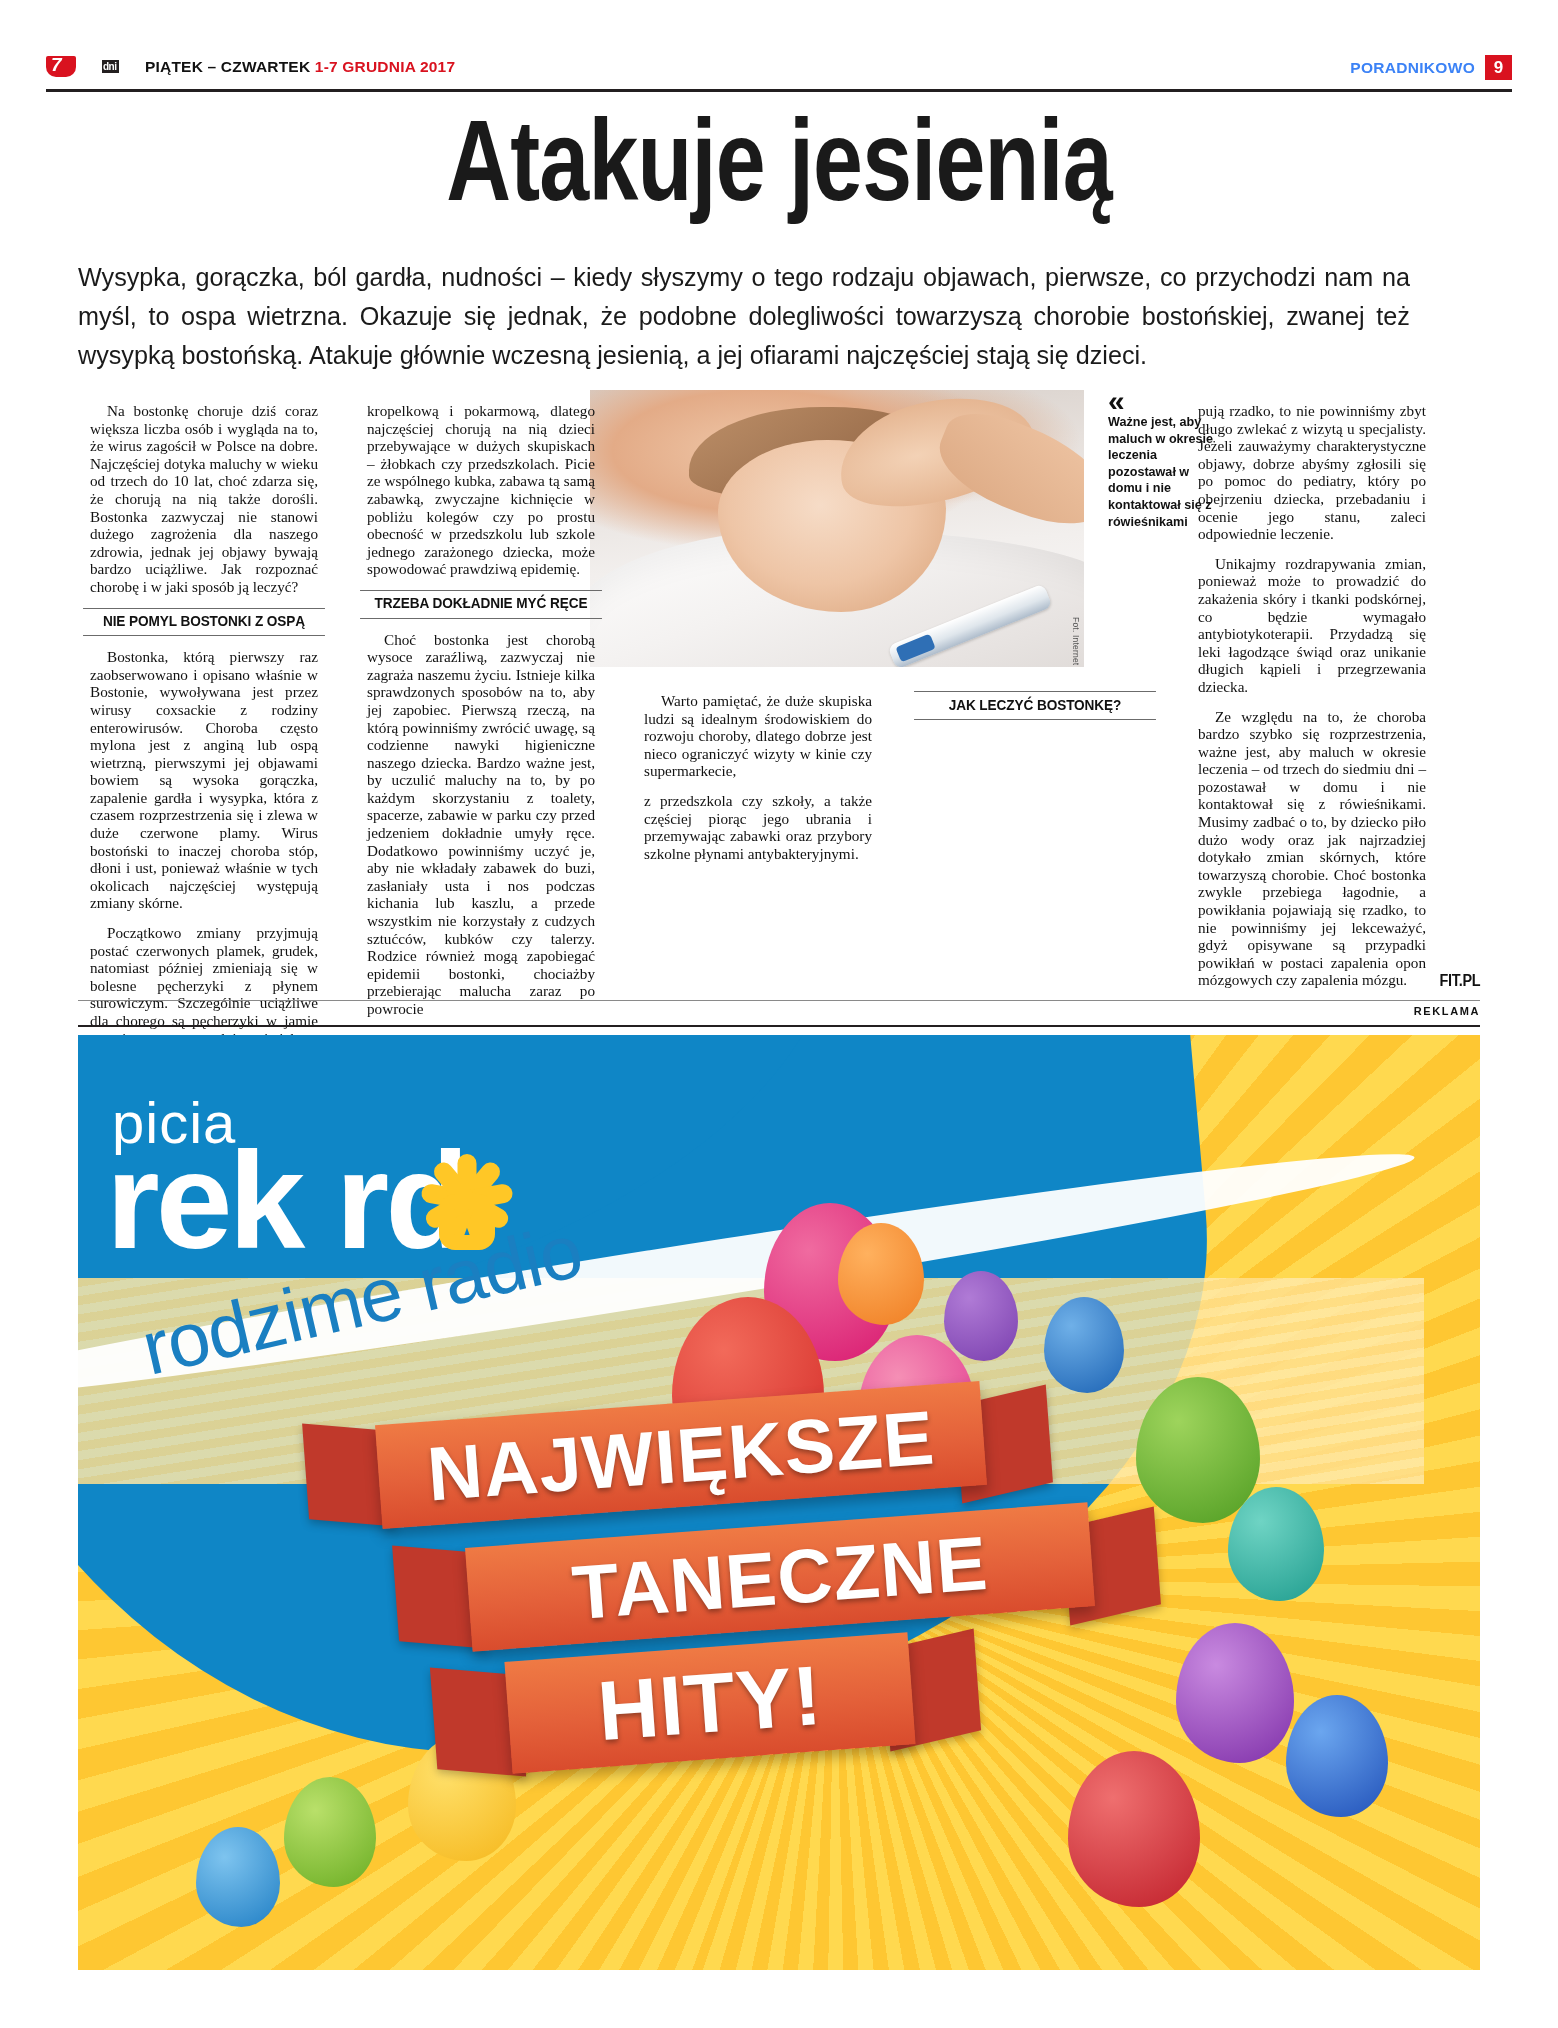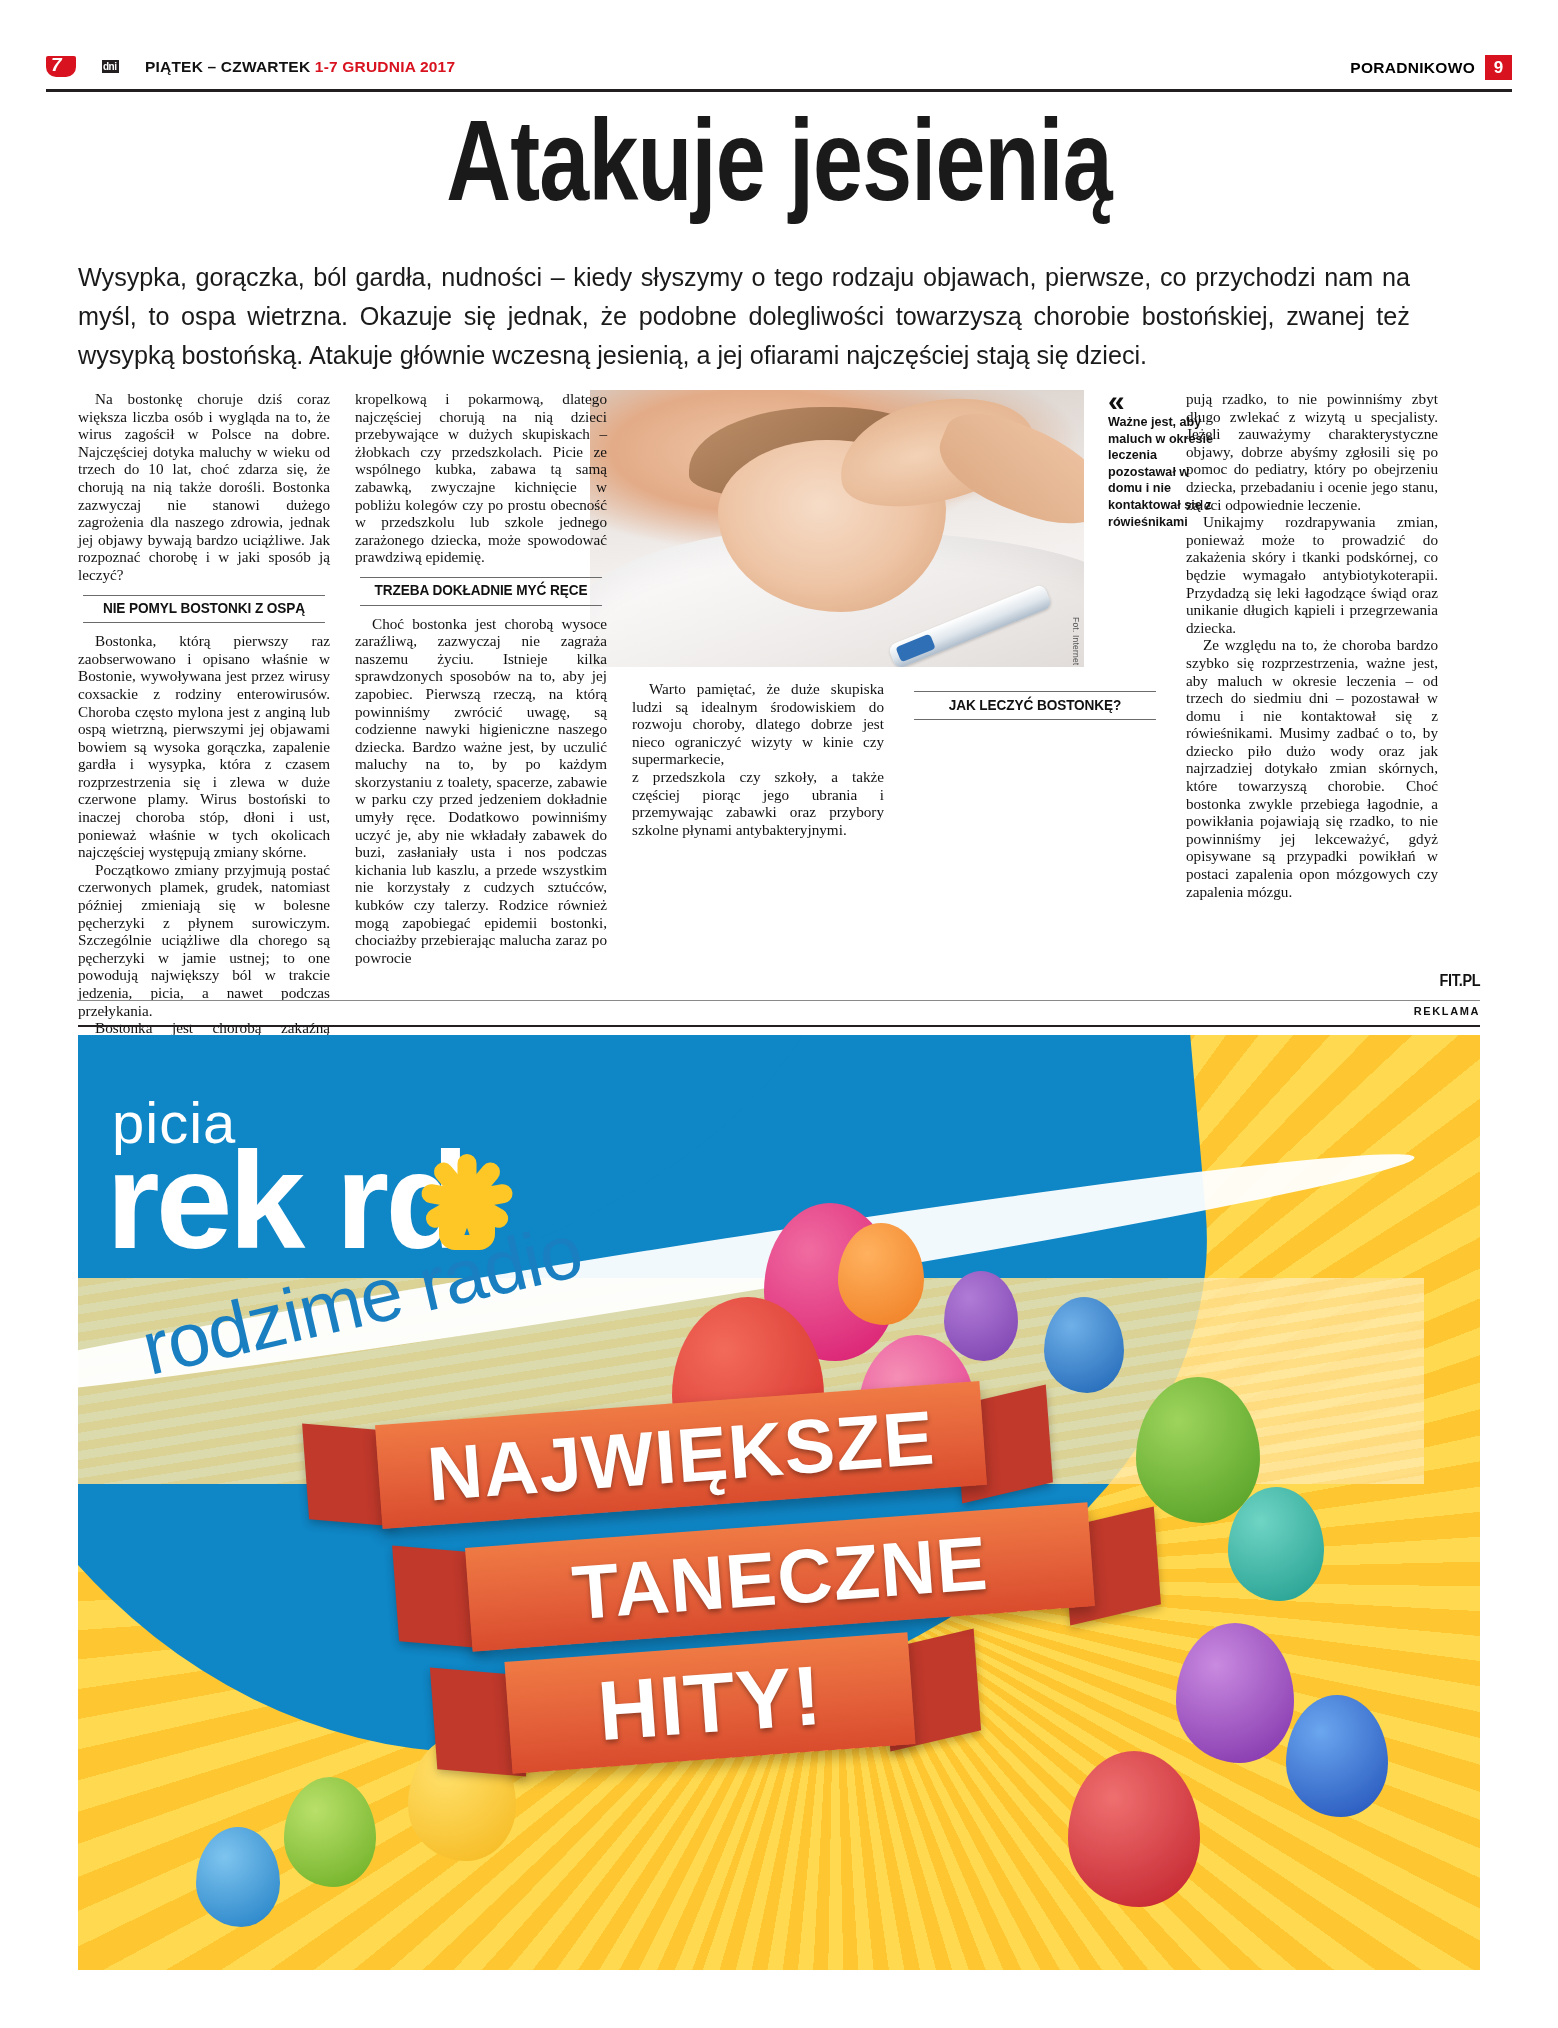--- a/index.html
+++ b/index.html
@@ -31,21 +31,21 @@
     font-family:"Liberation Sans",sans-serif;font-weight:bold;font-size:10px;line-height:13px;
     letter-spacing:-.5px;
   }
   .mast-date{
     font-family:"Liberation Sans",sans-serif;font-weight:bold;font-size:15.5px;
     color:#111;letter-spacing:.2px;white-space:nowrap;
   }
   .mast-date .red{color:#d9121f;}
   .mast-right{position:absolute;right:0;top:-1px;display:flex;align-items:center;gap:10px;}
   .mast-section{
-    font-family:"Liberation Sans",sans-serif;font-weight:bold;font-size:15.5px;color:#000000;
+    font-family:"Liberation Sans",sans-serif;font-weight:bold;font-size:15.5px;color:#3b82f6;
     letter-spacing:.3px;
   }
   .page-num{
     background:#d9121f;color:#fff;font-family:"Liberation Sans",sans-serif;font-weight:bold;
     font-size:17px;width:27px;height:25px;display:flex;align-items:center;justify-content:center;
   }
   .mast-rule{
     position:absolute;left:46px;top:89px;width:1466px;height:2.5px;background:#231f20;
   }
 
@@ -67,21 +67,21 @@
 
   
   .cols{
     position:absolute;left:78px;top:390px;width:1402px;height:590px;
   }
   .col{
     position:absolute;top:0;width:252px;
     font-family:"Liberation Serif",serif;font-size:15.2px;line-height:17.6px;
     color:#111;text-align:justify;hyphens:auto;
   }
-  .col p{margin:0;text-indent:17px;}
+  .col p{margin:12px;text-indent:17px;}
   .col1{left:0;}
   .col2{left:277px;}
   .col3{left:554px;top:290px;width:252px;}
   .col4{left:831px;top:290px;width:252px;}
   .col5{left:1108px;width:252px;}
 
   
   .subhead{
     margin:11px 0 9px 0;
     border-top:1.5px solid #6b6b6b;border-bottom:1.5px solid #6b6b6b;

